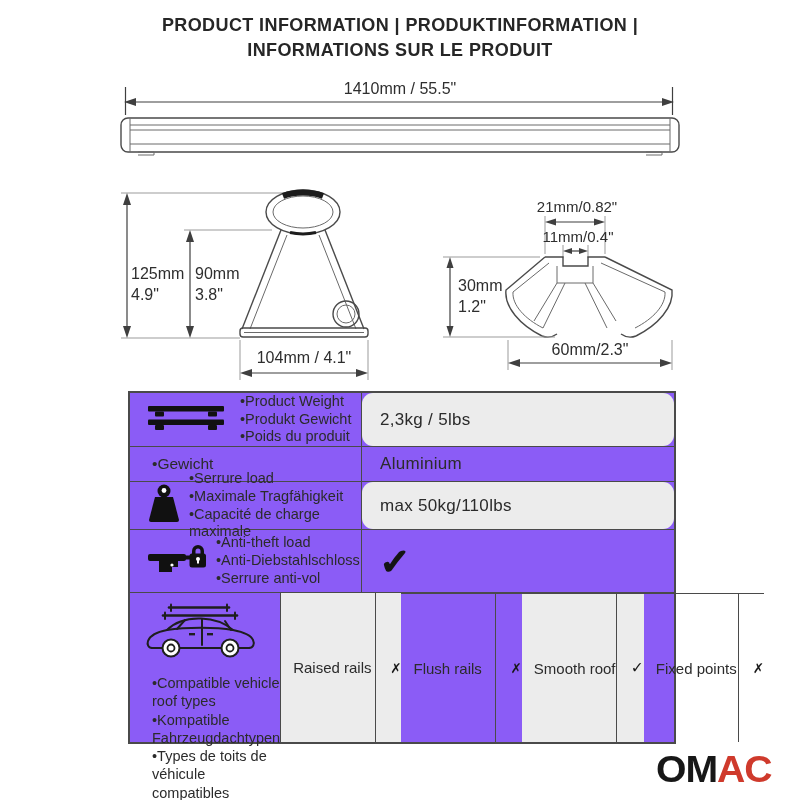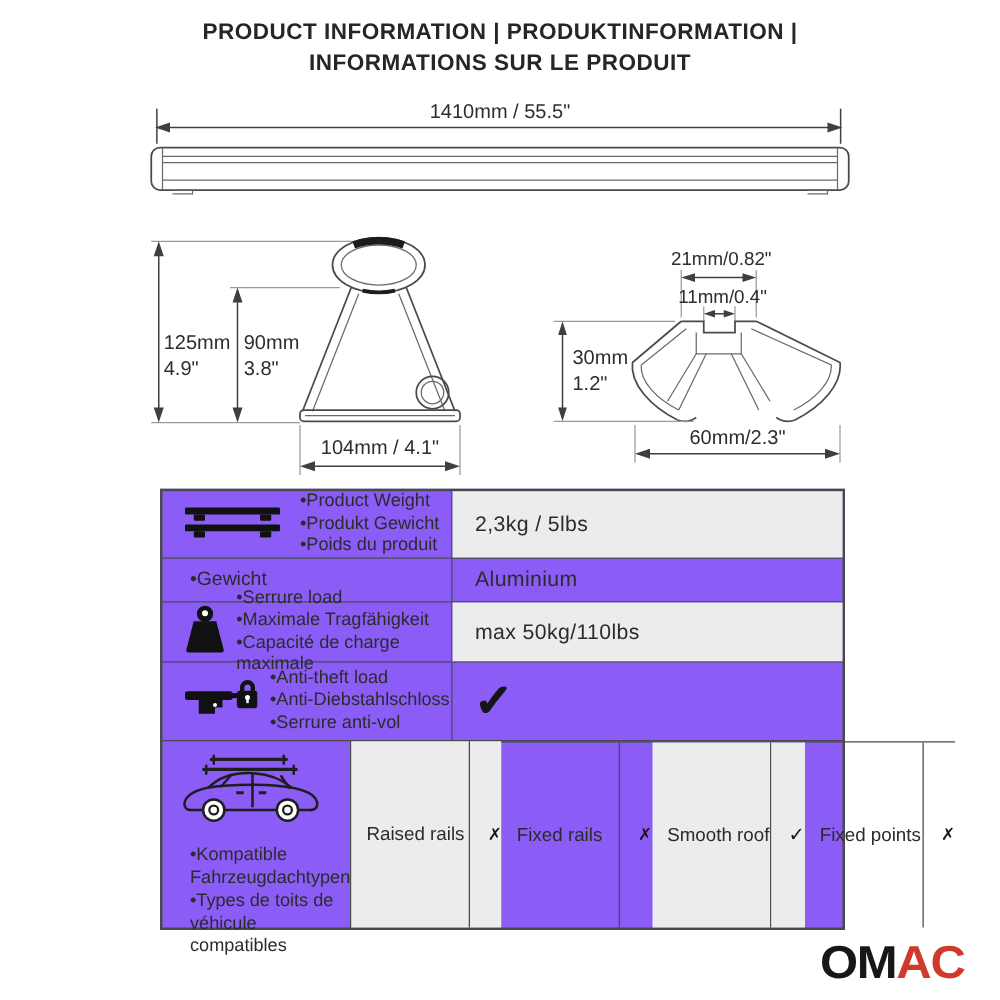--- a/index.html
+++ b/index.html
@@ -22,21 +22,21 @@
 
   
   .spec-table{
     position:absolute;left:128px;top:391px;width:548px;height:353px;
     border:2px solid #4a4a4a;box-sizing:border-box;background:#8b5cf6;
     font-size:14.5px;color:#2b2b2b;
   }
   .t-row{display:flex;box-sizing:border-box;}
   .t-row + .t-row{border-top:1px solid #4a4a4a;}
   .t-label{width:232px;box-sizing:border-box;border-right:1px solid #4a4a4a;display:flex;align-items:center;}
-  .t-value{flex:1;display:flex;align-items:center;padding-left:18px;font-size:17px;letter-spacing:.3px;}
+  .t-value{flex:1;display:flex;align-items:center;padding-left:18px;font-size:17px;letter-spacing:.3px;border-radius:11px;}
   .shade{background:#ececec;}
   .lbl-lines{line-height:1.22;}
   .icon-wrap{flex:0 0 auto;}
   .big-check{
     font-family:"DejaVu Sans",sans-serif;font-size:36px;font-weight:bold;
     -webkit-text-stroke:2px #151515;color:#151515;transform:scaleX(1.05);
   }
   
   .sub-table{flex:1;display:flex;flex-direction:row;align-self:stretch;padding-left:0;}
   .sub-row{flex:1;display:flex;box-sizing:border-box;}
@@ -268,34 +268,35 @@
           </g>
           <circle cx="27" cy="45" r="8.5" fill="#fff" stroke="#1e1e1e" stroke-width="2"></circle>
           <circle cx="27" cy="45" r="3.5" fill="none" stroke="#1e1e1e" stroke-width="1.8"></circle>
           <circle cx="86" cy="45" r="8.5" fill="#fff" stroke="#1e1e1e" stroke-width="2"></circle>
           <circle cx="86" cy="45" r="3.5" fill="none" stroke="#1e1e1e" stroke-width="1.8"></circle>
           <rect x="45" y="30" width="6" height="2.4" fill="#1e1e1e"></rect>
           <rect x="63" y="30" width="6" height="2.4" fill="#1e1e1e"></rect>
         </svg>
       </div>
       <div class="row5-text">
+        <div>•Compatible vehicle roof types</div>
         <div>•Kompatible Fahrzeugdachtypen</div>
         <div>•Types de toits de véhicule</div>
         <div>compatibles</div>
       </div>
     </div>
     <div class="sub-table">
       <div class="sub-row">
         <div class="sub-label shade">Raised rails</div>
         <div class="sub-value shade">
           <span class="mark mark-x">✗</span>
         </div>
       </div>
       <div class="sub-row">
-        <div class="sub-label">Fixed rails</div>
+        <div class="sub-label">Flush rails</div>
         <div class="sub-value">
           <span class="mark mark-x">✗</span>
         </div>
       </div>
       <div class="sub-row">
         <div class="sub-label shade">Smooth roof</div>
         <div class="sub-value shade">
           <span class="mark mark-check">✓</span>
         </div>
       </div>

